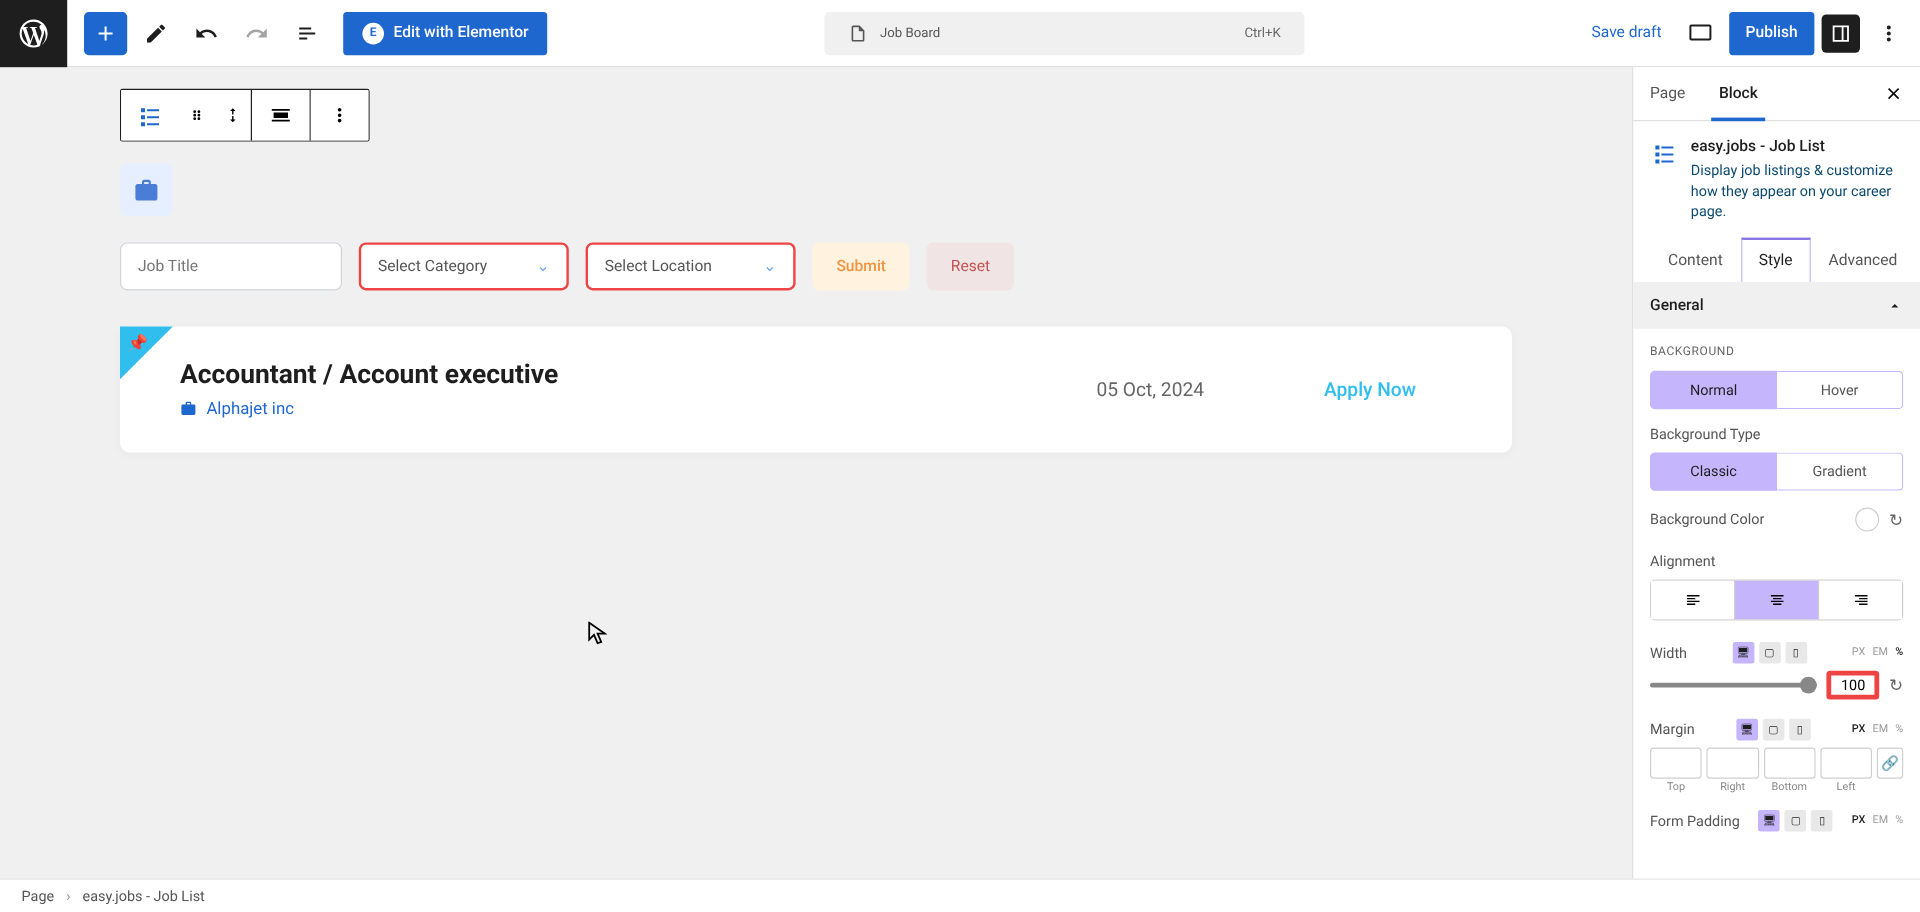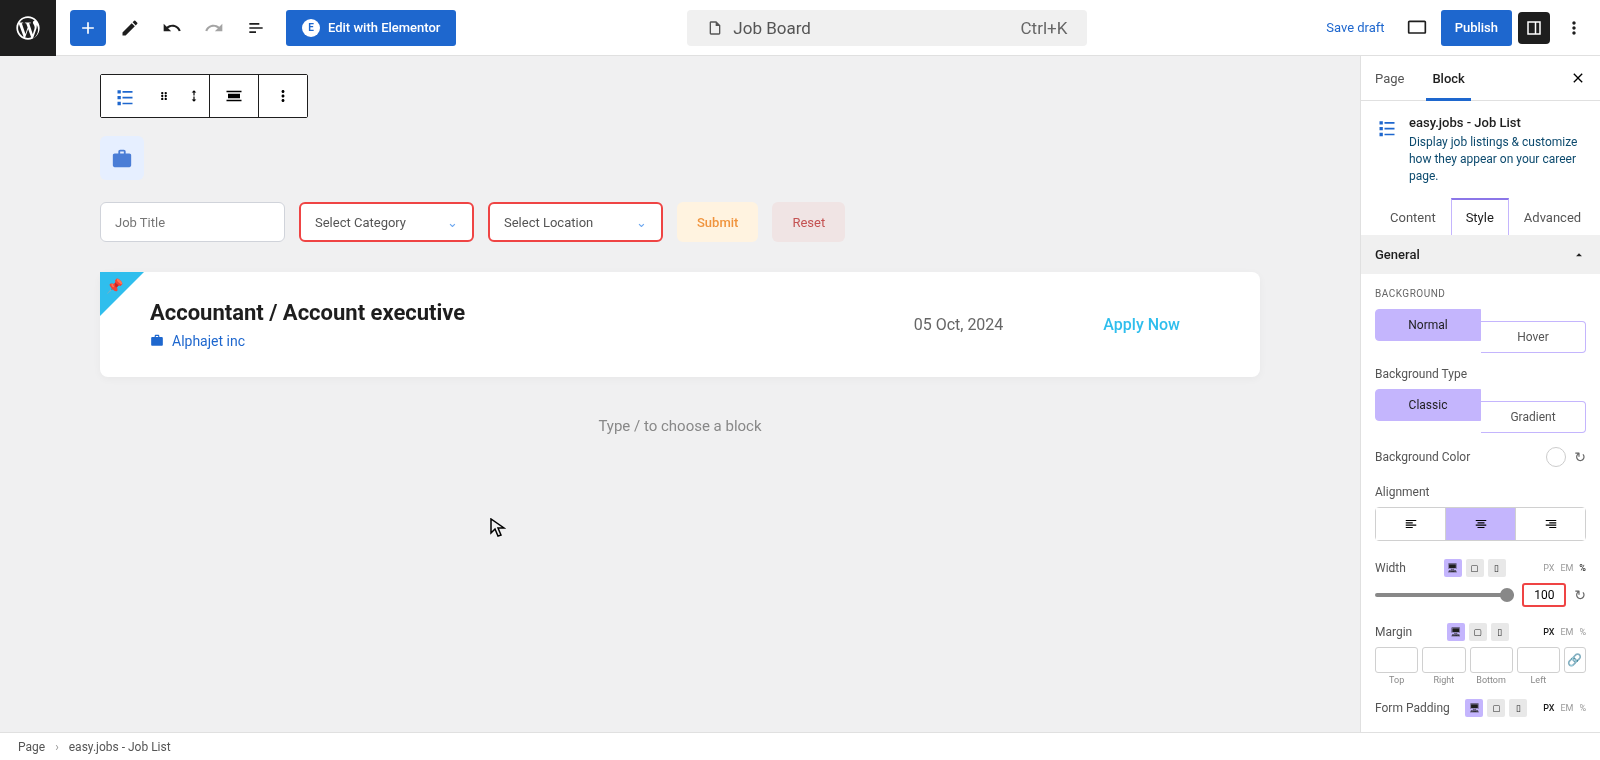--- a/index.html
+++ b/index.html
@@ -6,21 +6,21 @@
 body { background: #f0f0f1; color: #1e1e1e; font-size: 13px; overflow: hidden; }
 .topbar { height: 56px; background: #fff; border-bottom: 1px solid #e0e0e0; display: flex; align-items: center; padding: 0 8px; gap: 6px; }
 .wp-logo { width: 56px; height: 56px; background: #1e1e1e; display: flex; align-items: center; justify-content: center; margin-left: -8px; margin-right: 8px; }
 .wp-logo svg { width: 28px; height: 28px; fill: #fff; }
 .icon-btn { width: 36px; height: 36px; border: none; background: transparent; border-radius: 4px; display: flex; align-items: center; justify-content: center; cursor: pointer; color: #1e1e1e; }
 .icon-btn.primary { background: #1e67ce; color: #fff; }
 .icon-btn.dark { background: #1e1e1e; color: #fff; width: 32px; height: 32px; }
 .elementor-btn { height: 36px; padding: 0 16px; background: #1e67ce; color: #fff; border: none; border-radius: 3px; display: flex; align-items: center; gap: 8px; font-size: 13px; font-weight: 500; cursor: pointer; margin-left: 6px; }
 .elementor-btn .e-icon { width: 18px; height: 18px; background: #fff; border-radius: 50%; display: flex; align-items: center; justify-content: center; color: #1e67ce; font-size: 10px; font-weight: bold; }
 .doc-title { flex: 1; display: flex; justify-content: center; }
-.doc-title-inner { height: 36px; padding: 0 20px; background: #f0f0f0; border-radius: 4px; display: flex; align-items: center; gap: 10px; min-width: 400px; color: #555; font-size: 17px; }
+.doc-title-inner { height: 36px; padding: 0 20px; background: #f0f0f0; border-radius: 4px; display: flex; align-items: center; gap: 10px; min-width: 400px; color: #555; font-size: 11px; }
 .doc-title-inner .shortcut { margin-left: auto; color: #666; }
 .save-draft { color: #1e67ce; background: transparent; border: none; font-size: 13px; cursor: pointer; padding: 8px; }
 .publish-btn { height: 36px; padding: 0 14px; background: #1e67ce; color: #fff; border: none; border-radius: 3px; font-size: 13px; font-weight: 500; cursor: pointer; }
 .main { display: flex; height: calc(100vh - 56px - 28px); }
 .canvas { flex: 1; overflow-y: auto; padding: 18px 100px 40px; position: relative; }
 .block-toolbar { display: inline-flex; border: 1px solid #1e1e1e; background: #fff; border-radius: 2px; margin-bottom: 18px; }
 .block-toolbar .tb-btn { width: 48px; height: 42px; border: none; background: #fff; display: flex; align-items: center; justify-content: center; cursor: pointer; }
 .block-toolbar .tb-sep { width: 0; border-left: 1px solid #1e1e1e; }
 .block-toolbar .tb-btn .tb-icon { display: flex; align-items: center; justify-content: center; }
 .block-toolbar .tb-btn.active-blue { color: #1e67ce; }
@@ -56,41 +56,41 @@
 .sb-block-text .desc { font-size: 12px; color: #0c4a6e; line-height: 1.4; }
 .sb-subtabs { display: flex; padding: 0 14px; }
 .sb-subtab { flex: 0 0 auto; padding: 10px 14px; background: none; border: none; border-top: 1px solid transparent; border-left: 1px solid transparent; border-right: 1px solid transparent; font-size: 13px; cursor: pointer; color: #555; }
 .sb-subtab.active { border-color: #c4b5fd; border-top: 2px solid #8b76e8; color: #1e1e1e; }
 .panel-head { padding: 12px 14px; background: #f0f0f0; display: flex; align-items: center; justify-content: space-between; font-weight: 500; font-size: 13px; cursor: pointer; }
 .panel-body { padding: 14px; }
 .sec-label { text-transform: uppercase; font-size: 10px; color: #666; letter-spacing: 0.5px; margin-bottom: 10px; }
 .pill-row { display: flex; gap: 0; margin-bottom: 14px; }
 .pill { flex: 1; height: 32px; border: 1px solid #c4b5fd; background: #fff; font-size: 12px; cursor: pointer; color: #555; }
 .pill:first-child { border-radius: 4px 0 0 4px; }
-.pill:last-child { border-radius: 0 4px 4px 0; border-left: none; margin-top: 12px; }
+.pill:last-child { border-radius: 0 4px 4px 0; border-left: none; }
 .pill.active { background: #c4b5fd; color: #1e1e1e; }
 .field-label { font-size: 12px; color: #555; margin-bottom: 8px; }
 .color-row { display: flex; align-items: center; justify-content: space-between; margin-bottom: 18px; }
 .color-swatch { width: 20px; height: 20px; border: 1px solid #ccc; border-radius: 50%; }
 .reset-ic { cursor: pointer; color: #666; font-size: 14px; }
 .align-row { display: flex; border: 1px solid #d0d0d0; border-radius: 4px; margin-bottom: 18px; }
 .align-btn { flex: 1; height: 32px; border: none; background: #fff; display: flex; align-items: center; justify-content: center; cursor: pointer; }
 .align-btn + .align-btn { border-left: 1px solid #d0d0d0; }
 .align-btn.active { background: #c4b5fd; }
 .width-row { display: flex; align-items: center; justify-content: space-between; margin-bottom: 6px; gap: 6px; }
 .device-icons { display: flex; gap: 4px; }
 .device-ic { width: 18px; height: 18px; display: flex; align-items: center; justify-content: center; background: #e8e8e8; border-radius: 2px; cursor: pointer; font-size: 9px; }
 .device-ic.active { background: #c4b5fd; }
 .unit-btns { display: flex; gap: 6px; font-size: 9px; color: #999; }
 .unit-btns span { cursor: pointer; }
 .unit-btns span.active { color: #1e1e1e; font-weight: 500; }
 .slider-row { display: flex; align-items: center; gap: 8px; margin-bottom: 16px; }
 .slider { flex: 1; height: 4px; background: #888; border-radius: 2px; position: relative; }
 .slider-thumb { position: absolute; right: 0; top: -5px; width: 14px; height: 14px; background: #888; border-radius: 50%; }
-.slider-val { width: 44px; height: 24px; border: 2px solid #ef4444; border-radius: 3px; text-align: center; font-size: 12px; }
+.slider-val { width: 44px; height: 24px; border: 4px solid #ef4444; border-radius: 3px; text-align: center; font-size: 12px; }
 .margin-boxes { display: flex; gap: 4px; margin-top: 6px; margin-bottom: 14px; }
 .margin-box { flex: 1; text-align: center; }
 .margin-box input { width: 100%; height: 26px; border: 1px solid #d0d0d0; border-radius: 3px; text-align: center; font-size: 11px; }
 .margin-box label { font-size: 9px; color: #888; display: block; margin-top: 2px; }
 .link-ic { width: 22px; height: 26px; border: 1px solid #d0d0d0; border-radius: 3px; display: flex; align-items: center; justify-content: center; color: #1e67ce; cursor: pointer; }
 .breadcrumb { height: 28px; background: #fff; border-top: 1px solid #e0e0e0; display: flex; align-items: center; padding: 0 18px; gap: 10px; font-size: 12px; color: #555; }
 .breadcrumb .sep { color: #999; }
 svg { display: block; }
 </style>
 </head>
@@ -233,21 +233,20 @@
                 <path fill="currentColor" d="M20 7h-4V5c0-1.1-.9-2-2-2h-4c-1.1 0-2 .9-2 2v2H4c-1.1 0-2 .9-2 2v11c0 1.1.9 2 2 2h16c1.1 0 2-.9 2-2V9c0-1.1-.9-2-2-2zM10 5h4v2h-4V5z"></path>
               </svg>
             <span>Alphajet inc</span>
           </div>
         </div>
         <div class="job-date">05 Oct, 2024</div>
         <button class="apply-btn">Apply Now</button>
       </div>
     </div>
 
-    <div class="choose-block">Type / to choose a block</div>
 
     <div class="cursor-arrow">
       <svg width="16" height="20" viewBox="0 0 16 20">
           <path fill="none" stroke="#000" stroke-width="1.5" d="M1 1l0 14 4-4 3 7 3-1-3-7 6 0z"></path>
         </svg>
     </div>
   </div>
 
   <div class="sidebar">
     <div class="sb-tabs">

